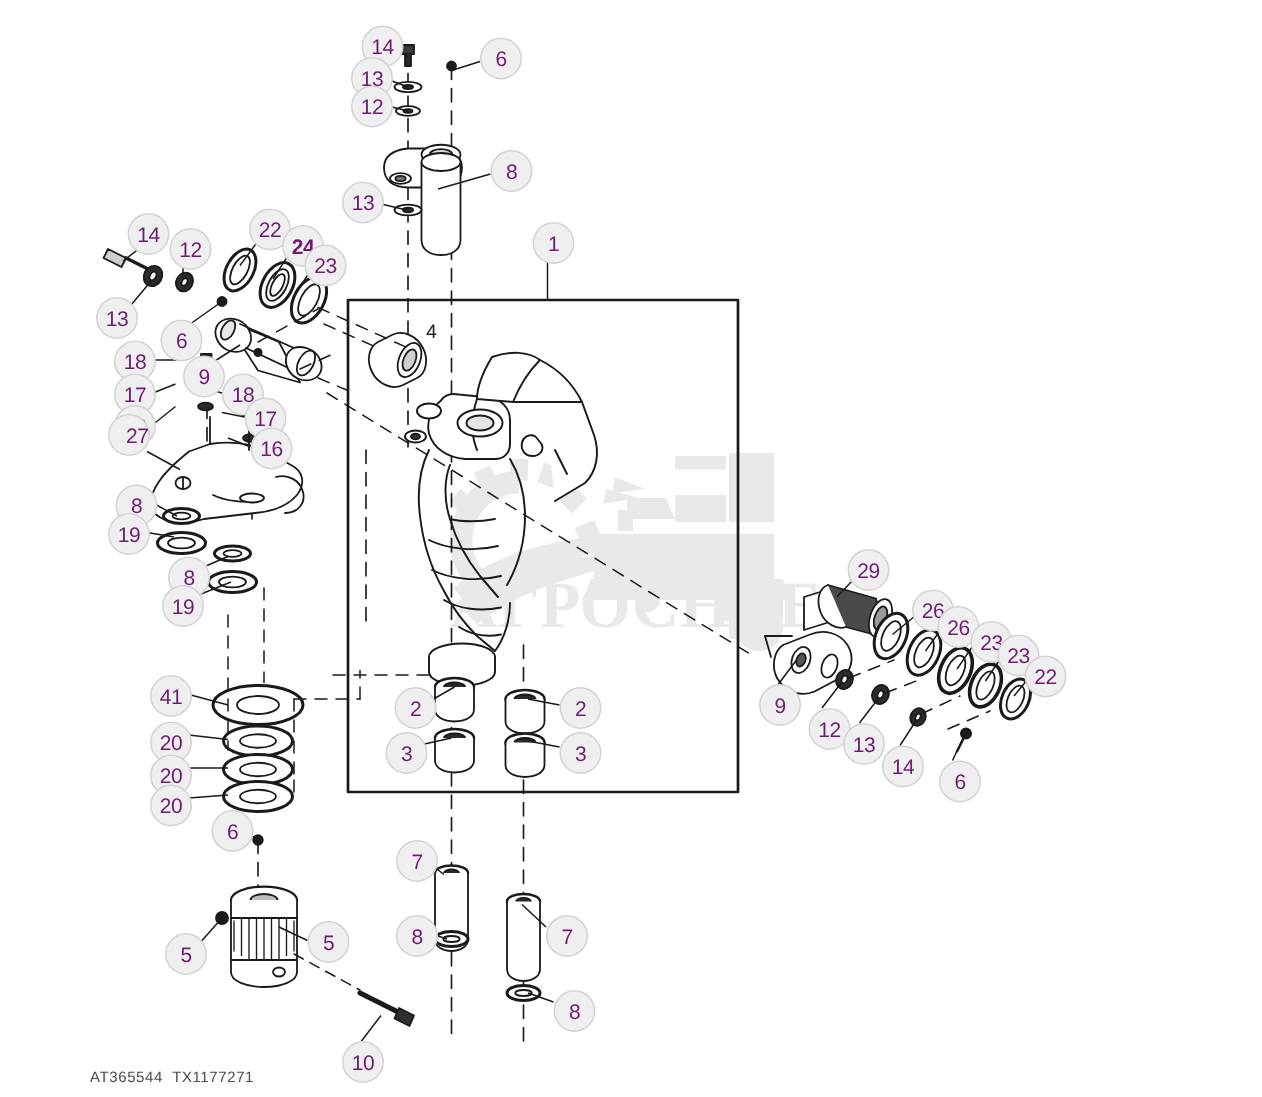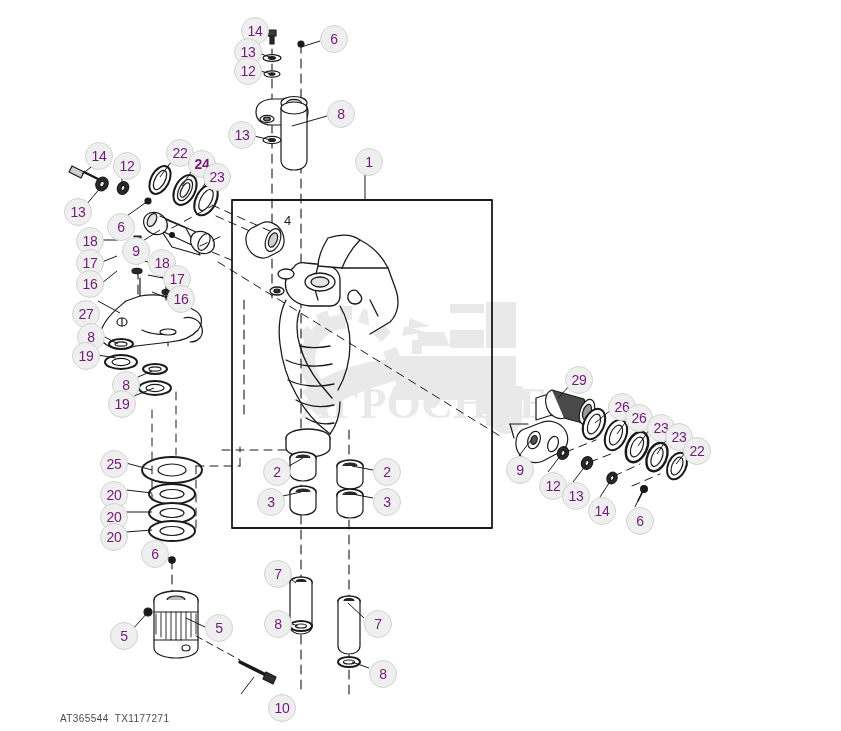--- a/index.html
+++ b/index.html
@@ -443,36 +443,36 @@
       <div class="cal" style="left: 64px; top: 198px;">13</div>
       <div class="cal" style="left: 113px; top: 152px;">12</div>
       <div class="cal" style="left: 166px; top: 139px;">22</div>
       <div class="cal" style="left: 188px; top: 150px; font-weight: bold;">24</div>
       <div class="cal" style="left: 203px; top: 163px;">23</div>
       <div class="cal" style="left: 107px; top: 213px;">6</div>
       <div class="cal" style="left: 122px; top: 237px;">9</div>
       <div class="cal" style="left: 76px; top: 227px;">18</div>
       <div class="cal" style="left: 76px; top: 249px;">17</div>
       <div class="cal" style="left: 76px; top: 270px;">16</div>
-      <div class="cal" style="left: 72px; top: 300px;">27</div>
+      <div class="cal" style="left: 72px; top: 276px; text-align: right;">27</div>
       <div class="cal" style="left: 148px; top: 249px;">18</div>
       <div class="cal" style="left: 163px; top: 265px;">17</div>
       <div class="cal" style="left: 167px; top: 285px;">16</div>
       <div class="cal" style="left: 77px; top: 323px;">8</div>
       <div class="cal" style="left: 72px; top: 342px;">19</div>
       <div class="cal" style="left: 112px; top: 371px;">8</div>
       <div class="cal" style="left: 108px; top: 390px;">19</div>
-      <div class="cal" style="left: 100px; top: 450px;">25</div>
+      <div class="cal" style="left: 100px; top: 450px;">41</div>
       <div class="cal" style="left: 100px; top: 481px;">20</div>
       <div class="cal" style="left: 100px; top: 503px;">20</div>
       <div class="cal" style="left: 100px; top: 523px;">20</div>
       <div class="cal" style="left: 141px; top: 540px;">6</div>
       <div class="cal" style="left: 205px; top: 614px;">5</div>
       <div class="cal" style="left: 110px; top: 622px;">5</div>
-      <div class="cal" style="left: 228px; top: 694px; margin-left: 40px;">10</div>
+      <div class="cal" style="left: 228px; top: 694px;">10</div>
       <div class="cal" style="left: 263px; top: 458px;">2</div>
       <div class="cal" style="left: 257px; top: 488px;">3</div>
       <div class="cal" style="left: 373px; top: 458px;">2</div>
       <div class="cal" style="left: 373px; top: 488px;">3</div>
       <div class="cal" style="left: 264px; top: 560px;">7</div>
       <div class="cal" style="left: 264px; top: 610px;">8</div>
       <div class="cal" style="left: 364px; top: 610px;">7</div>
       <div class="cal" style="left: 369px; top: 660px;">8</div>
       <div class="cal" style="left: 565px; top: 366px;">29</div>
       <div class="cal" style="left: 608px; top: 393px;">26</div>

